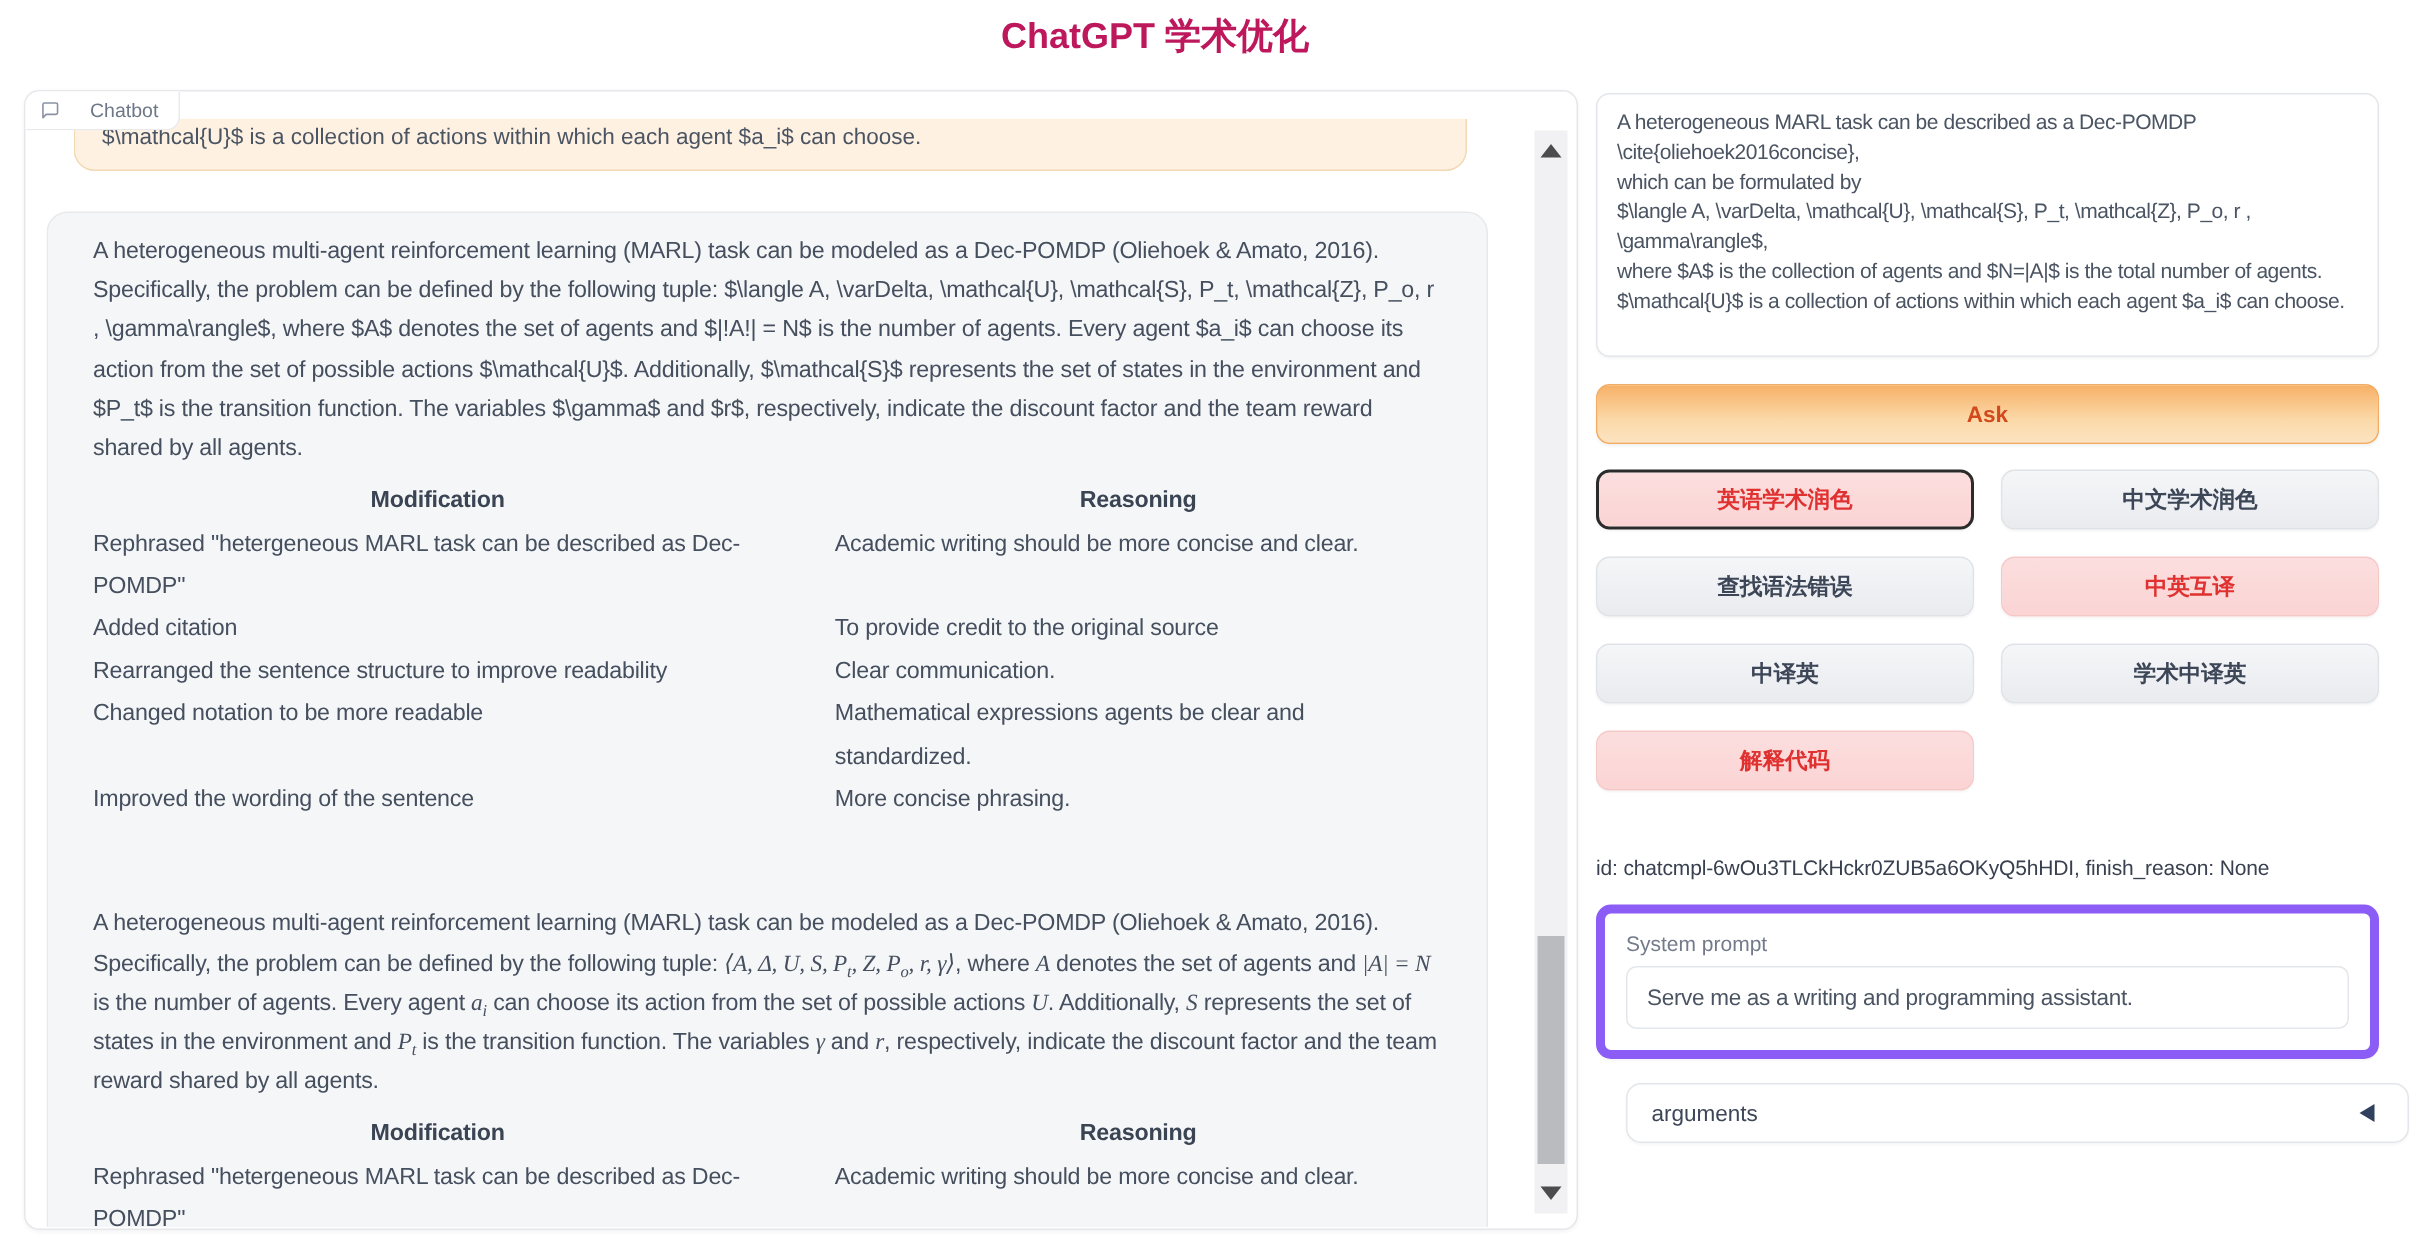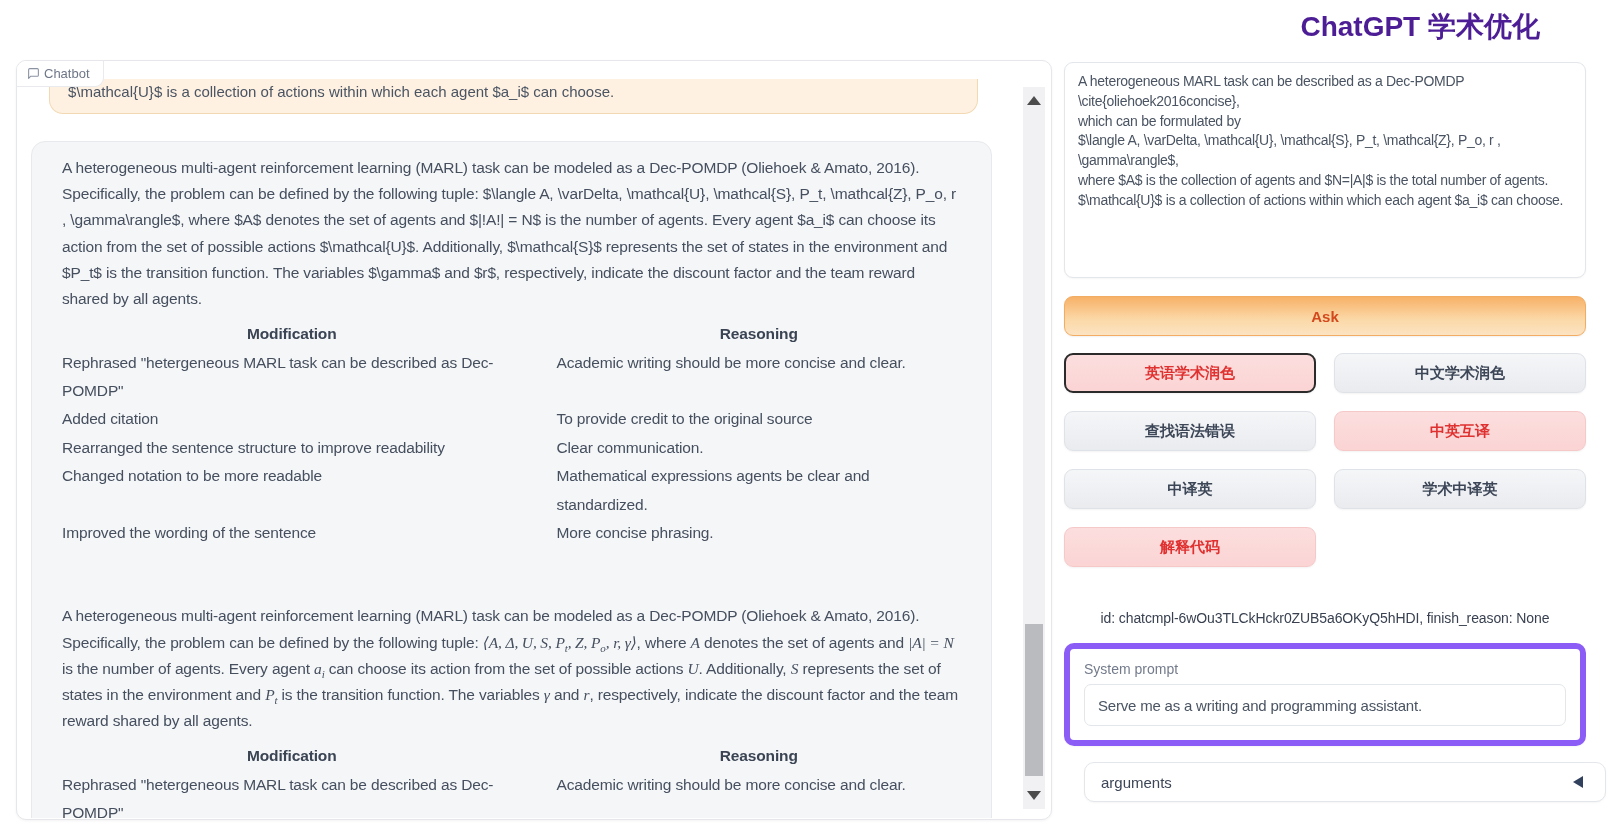--- a/index.html
+++ b/index.html
@@ -1,25 +1,25 @@
 <!DOCTYPE html>
 <html><head>
 <meta charset="utf-8">
 <style>
   html,body{margin:0;padding:0;background:#fff;}
   body{font-family:"Liberation Sans","DejaVu Sans",sans-serif;color:#414B5A;}
   .page{position:relative;width:1622px;height:834px;overflow:hidden;background:#fff;}
 
-  .app-title{position:absolute;top:8px;left:0;width:1540px;text-align:right;
-    font-size:28px;font-weight:bold;color:#4c1d95;}
+  .app-title{position:absolute;top:8px;left:0;width:1540px;text-align:center;
+    font-size:24px;font-weight:bold;color:#be185d;}
 
   
   .chat-card{position:absolute;left:16px;top:60px;width:1034px;height:758px;background:#fff;
     border:1px solid #E5E7EB;border-radius:10px;box-shadow:0 1px 3px rgba(0,0,0,.05);}
-  .chat-label{position:absolute;top:0;left:0;z-index:3;display:flex;align-items:center;gap:4px;
+  .chat-label{position:absolute;top:0;left:0;z-index:3;display:flex;align-items:center;gap:20px;
     background:#fff;border-right:1px solid #E8EAED;border-bottom:1px solid #E8EAED;
     border-radius:9px 0 9px 0;padding:5px 13px 5px 10px;font-size:13px;color:#6E7787;}
   .chat-scroll{position:absolute;left:14px;right:40px;top:18px;bottom:1px;overflow:hidden;z-index:1;}
   .msg{box-sizing:border-box;}
   .msg.user{margin:0 33px 0 18px;background:#FEF1E2;border:1px solid #F2D9B4;border-top:none;
     border-radius:0 0 14px 14px;padding:3px 18px 11px;font-size:15px;line-height:20px;color:#4A5462;}
   .msg.bot{margin:27px 19px 0 0;background:#F5F6F8;border:1px solid #E7E9EC;border-radius:14px;
     padding:13px 30px 20px;color:#454F5E;}
   .para{margin:0;font-size:15.5px;line-height:26.2px;letter-spacing:-0.15px;}
   .para2{margin-top:56px;}
@@ -34,34 +34,34 @@
   
   .chat-sb{position:absolute;top:26px;bottom:10px;right:6px;width:22px;background:#F1F1F3;z-index:2;}
   .sb-up{position:absolute;top:9px;left:4px;width:0;height:0;cursor:pointer;
     border-left:7px solid transparent;border-right:7px solid transparent;border-bottom:9px solid #4C4C4C;}
   .sb-down{position:absolute;bottom:9px;left:4px;width:0;height:0;cursor:pointer;
     border-left:7px solid transparent;border-right:7px solid transparent;border-top:9px solid #4C4C4C;}
   .sb-thumb{position:absolute;left:2px;width:18px;top:537px;height:152px;background:#B9BBBF;cursor:grab;}
 
   
   .right-col{position:absolute;left:1064px;top:62px;width:522px;}
-  .input-box{box-sizing:border-box;display:block;width:522px;height:216px;border:1px solid #E3E6EA;
+  .input-box{box-sizing:border-box;display:block;width:522px;height:176px;border:1px solid #E3E6EA;
     border-radius:9px;padding:9px 13px;font-family:"Liberation Sans","DejaVu Sans",sans-serif;
     font-size:14px;line-height:19.8px;letter-spacing:-0.3px;color:#4A5462;resize:none;outline:none;
     box-shadow:0 1px 2px rgba(0,0,0,.04);background:#fff;}
   .ask-btn{margin-top:18px;display:block;width:522px;height:40px;border-radius:9px;cursor:pointer;
     border:1px solid #F3AC63;background:linear-gradient(180deg,#F7B168 0%,#FBD9A8 60%,#FCE3C2 100%);
     color:#D3491D;font-size:15px;font-weight:bold;font-family:inherit;box-shadow:0 1px 2px rgba(0,0,0,.06);}
   .btn-grid{margin-top:17px;display:grid;grid-template-columns:1fr 1fr;gap:18px;}
   .act-btn{box-sizing:border-box;height:40px;border-radius:9px;font-size:15px;font-weight:bold;cursor:pointer;
     border:1px solid #DFE2E7;background:linear-gradient(180deg,#F5F6F8,#E9EBEF);color:#3C4657;
     font-family:inherit;box-shadow:0 1px 2px rgba(0,0,0,.05);}
   .act-btn.red{background:linear-gradient(180deg,#FCDEDE,#FBD4D4);border-color:#F6C9C9;color:#E03131;}
   .act-btn.selected{border:2px solid #2B2B2B;}
-  .status-line{margin-top:43px;font-size:14px;color:#394150;letter-spacing:-0.1px;text-align:center;}
+  .status-line{margin-top:43px;font-size:14px;color:#394150;letter-spacing:-0.1px;}
   .sys-group{margin-top:17px;box-sizing:border-box;width:522px;border:6px solid #8b5cf6;border-radius:10px;
     padding:12px 14px 14px;box-shadow:0 1px 2px rgba(0,0,0,.04);}
   .sys-label{font-size:14px;color:#737B8B;margin-bottom:7px;}
   .sys-input{box-sizing:border-box;width:100%;height:42px;border:1px solid #E3E6EA;border-radius:7px;
     padding:0 13px;font-size:15px;letter-spacing:-0.2px;color:#4A5462;font-family:inherit;outline:none;}
   .accordion{margin-top:16px;box-sizing:border-box;width:522px;height:40px;border:1px solid #E3E6EA;
     border-radius:10px;display:flex;align-items:center;justify-content:space-between;
     padding:0 22px 0 16px;cursor:pointer;box-shadow:0 1px 2px rgba(0,0,0,.04);background:#fff;margin-left:20px;}
   .acc-label{font-size:15px;color:#3C4657;}
   .acc-arrow{width:0;height:0;border-top:6px solid transparent;border-bottom:6px solid transparent;

